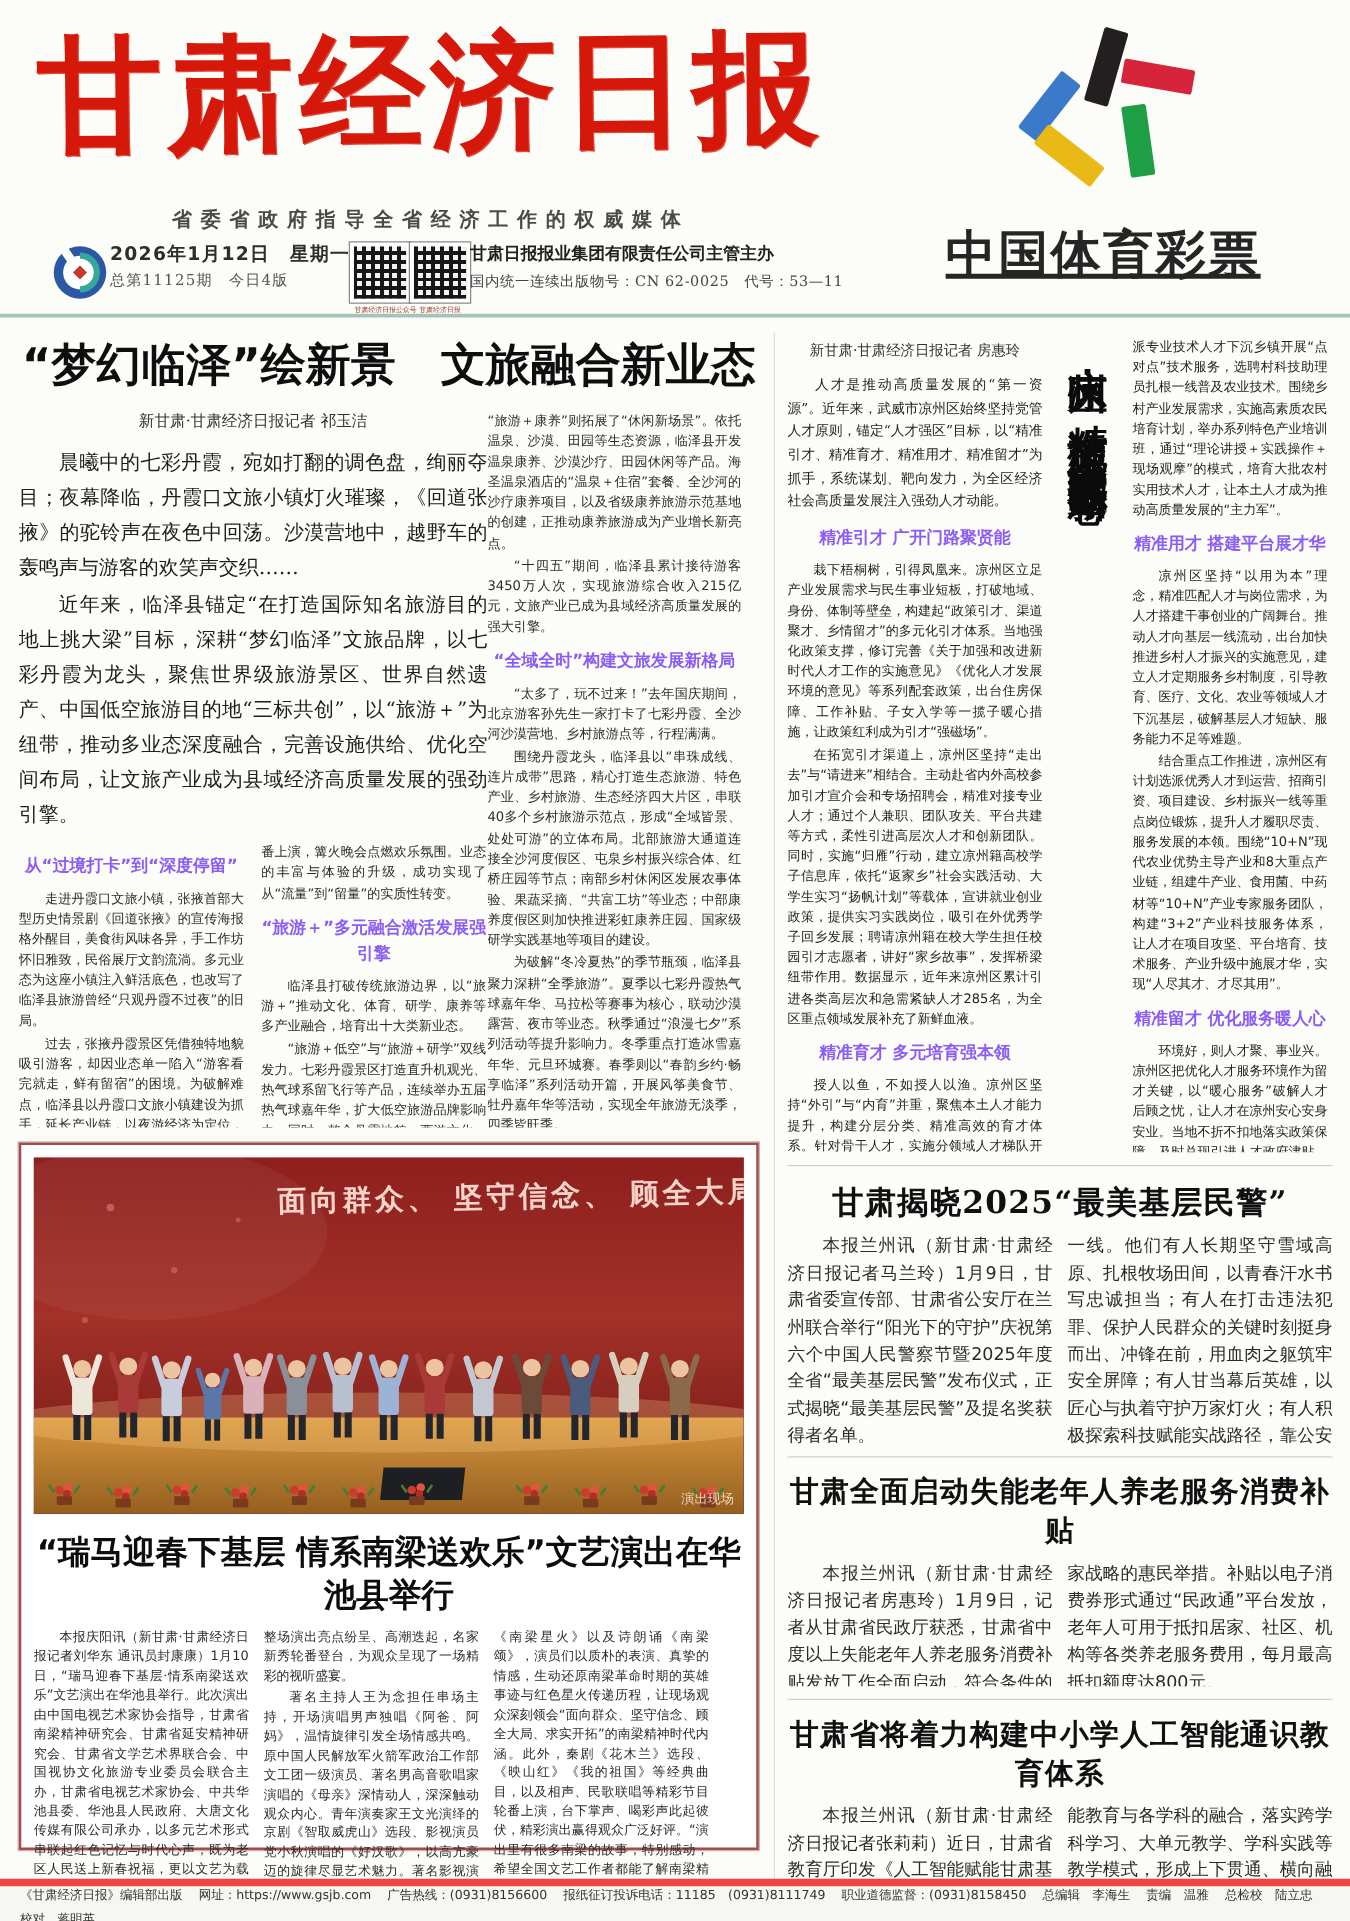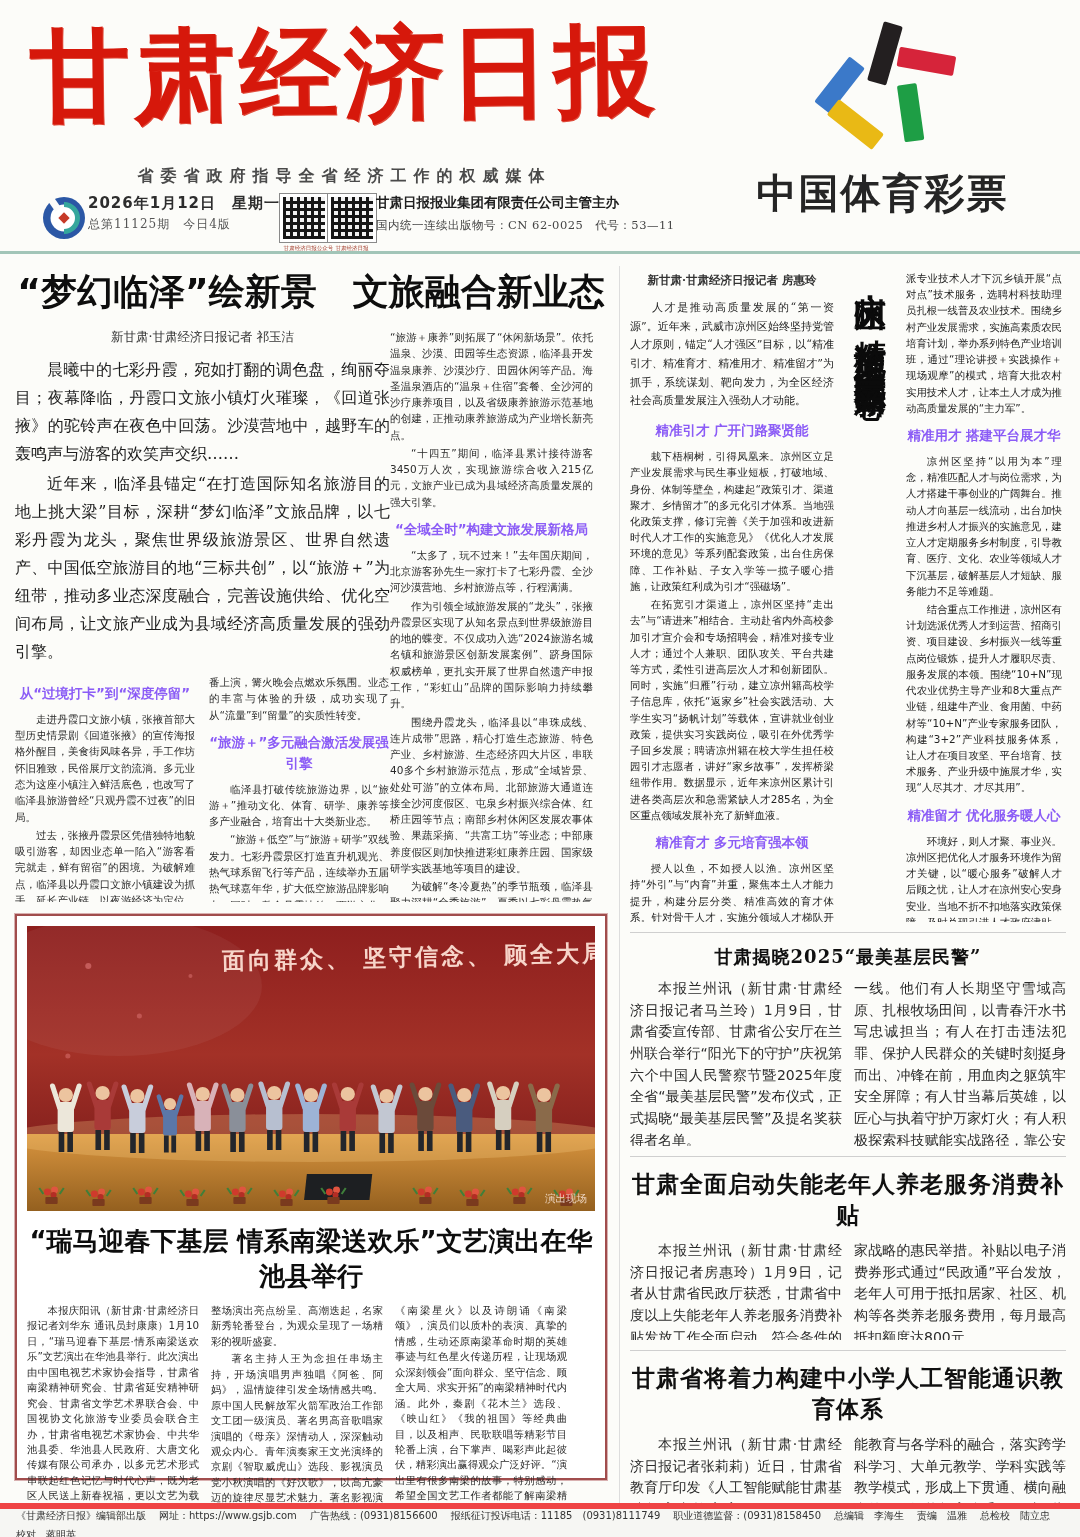--- a/index.html
+++ b/index.html
@@ -17,39 +17,39 @@
   .mh-date .d2{font-size:12px;font-family:"DejaVu Serif",serif;color:#555;margin-top:3px;letter-spacing:1px;}
   .qr-wrap{text-align:center;width:48px;}
   .qr{width:42px;height:42px;margin:0 auto;border:3px solid #fff;outline:1px solid #8a8a8a;
       background:repeating-linear-gradient(0deg,#161616 0 3px,transparent 3px 7px),
                  repeating-linear-gradient(90deg,#161616 0 3px,#f2f2f2 3px 7px);}
   .qr-cap{font-size:6.5px;color:#a03828;margin-top:2px;white-space:nowrap;transform:scale(.85);}
   .mh-pub .p1{font-size:13.5px;font-weight:bold;color:#1f1f1f;margin-bottom:6px;}
   .mh-pub .p2{font-size:11.5px;font-family:"DejaVu Serif",serif;color:#444;letter-spacing:0.5px;}
   .header-rule{position:absolute;left:0;right:0;bottom:0;height:3px;background:#a2c5b8;}
   .lottery{position:absolute;right:30px;top:12px;width:335px;text-align:center;}
-  .lottery-label{font-size:40px;font-weight:bold;letter-spacing:2px;color:#252525;margin-top:2px;}
+  .lottery-label{font-size:40px;font-weight:bold;letter-spacing:2px;color:#252525;margin-top:12px;text-decoration:underline;}
   
   .content{display:flex;padding:12px 15px 0;gap:12px;}
   .left-sec{width:592px;flex:none;}
   .right-sec{width:436px;flex:none;border-left:1px solid #ddd;padding-left:10px;}
   .main-headline{font-size:36px;font-weight:900;text-align:center;margin:2px 0 10px;color:#0e0e0e;letter-spacing:0;}
   .main-row{display:flex;height:575px;overflow:hidden;}
   .main-left{width:375px;flex:none;}
   .byline{text-align:center;font-family:"DejaVu Serif",serif;font-size:12.5px;color:#333;margin:2px 0 10px;}
   .lead-para{font-family:"DejaVu Serif",serif;font-size:16px;line-height:1.75;text-indent:2em;
       color:#1d1d1d;text-align:justify;margin:0 0 2px;}
   .two-cols{display:flex;gap:14px;margin-top:8px;height:320px;overflow:hidden;}
   .two-cols .col{width:180px;flex:none;}
   .col{font-size:10.5px;line-height:1.55;text-align:justify;color:#2a2a2a;}
   .col3{width:203px;flex:none;height:575px;overflow:hidden;margin-top:2px;}
   .para{text-indent:2em;margin:0 0 2px;}
   .cont{text-indent:0;margin:0 0 2px;}
   .subhead{font-weight:bold;text-align:center;font-size:13.5px;margin:9px 0 7px;color:#8b5cf6;text-indent:0;}
-  .byline-sm{font-family:"DejaVu Serif",serif;font-size:11.5px;text-align:center;color:#333;margin:2px 0 9px;font-weight:bold;}
+  .byline-sm{font-family:"DejaVu Serif",serif;font-size:11.5px;text-align:center;color:#333;margin:2px 0 9px;}
   
   .photo-box{margin-top:12px;border:2px solid #a14d4d;box-shadow:0 0 0 1px #d8b0b0;background:#fff;
       padding:10px;height:566px;box-sizing:border-box;}
   .photo{position:relative;height:285px;overflow:hidden;background:#7c1a1a;}
   .photo svg{display:block;width:100%;height:100%;}
   .backdrop-text{position:absolute;top:16px;left:195px;right:8px;font-family:"DejaVu Serif",serif;
       font-weight:bold;font-size:23px;color:rgba(255,228,216,.92);letter-spacing:3px;
       transform:rotate(-1.2deg);white-space:nowrap;}
   .watermark{position:absolute;right:8px;bottom:5px;font-size:10.5px;color:rgba(255,238,228,.8);}
   .box-headline{font-size:26px;font-weight:900;text-align:center;margin:13px 0 9px;color:#0d0d0d;}
@@ -58,21 +58,21 @@
   
   .talent{display:flex;gap:8px;height:652px;overflow:hidden;padding-top:4px;}
   .t-col1{width:204px;flex:none;font-size:10.4px;line-height:1.56;text-align:justify;overflow:hidden;}
   .t-col1 .lead-para{font-size:11px;line-height:1.7;}
   .t-strip{width:56px;flex:none;display:flex;justify-content:center;}
   .v-headline{writing-mode:vertical-rl;font-size:32px;font-weight:900;letter-spacing:3px;line-height:1.1;
       color:#0b0b0b;height:650px;}
   .t-col2{width:156px;flex:none;font-size:10.4px;line-height:1.56;text-align:justify;overflow:hidden;}
   .rule{border-top:1px solid #cfcfcf;margin:10px 0 0;}
   .r-headline{font-family:"DejaVu Serif",serif;font-weight:900;text-align:center;letter-spacing:1px;color:#101010;}
-  .police .r-headline{font-size:18px;margin:12px 0 9px;}
+  .police .r-headline{font-size:25px;margin:12px 0 9px;}
   .elder .r-headline,.ai .r-headline{font-size:23px;margin:12px 0 9px;}
   .cols2{display:flex;gap:12px;overflow:hidden;}
   .rcol{flex:1;font-size:14px;line-height:1.55;text-align:justify;color:#2a2a2a;}
   .police .cols2{height:168px;}
   .elder .cols2{height:100px;}
   .ai .cols2{height:128px;}
   
   footer{position:absolute;left:0;right:0;bottom:0;height:34px;border-top:6px solid #ef4444;background:#f6f6f3;
       display:flex;align-items:center;padding:0 16px;box-sizing:border-box;overflow:hidden;}
   .f-item{font-size:10px;color:#333;margin-right:13px;white-space:nowrap;}
@@ -161,21 +161,20 @@
                   <div class="para">“旅游＋低空”与“旅游＋研学”双线发力。七彩丹霞景区打造直升机观光、热气球系留飞行等产品，连续举办五届热气球嘉年华，扩大低空旅游品牌影响力。同时，整合丹霞地貌、西游文化、红色遗址等资源，推出地质科普、红色教育等精品研学线路，建成丹霞地质研学中心、王家墩红色研学基地等载体，使研学旅游成为淡季重要引擎。</div>
                   <div class="para">“旅游＋体育”与“旅游＋文化”双向赋能。依托沙漠、山地、河流等资源，临泽县推出沙漠越野、户外徒步、马拉松、冰雪运动等项目。全沙河景区的沙漠冲浪、骆驼骑行持续释放消费潜力；连续举办十届的临泽马拉松赛已升级为中国田径协会认证赛事；流沙河“冰雪嘉年华”成为冬季热门打卡地，《艺响凉州》杂技秀、常态化非遗展演、热门演艺及梦景书院复建、红色文旅专题片传播以及文创旅游产品开发，让旅游更具故事与底蕴。</div>
                 </div>
             </div>
           </div>
           <div class="col col3">
               <div class="cont">“旅游＋康养”则拓展了“休闲新场景”。依托温泉、沙漠、田园等生态资源，临泽县开发温泉康养、沙漠沙疗、田园休闲等产品。海圣温泉酒店的“温泉＋住宿”套餐、全沙河的沙疗康养项目，以及省级康养旅游示范基地的创建，正推动康养旅游成为产业增长新亮点。</div>
               <div class="para">“十四五”期间，临泽县累计接待游客3450万人次，实现旅游综合收入215亿元，文旅产业已成为县域经济高质量发展的强大引擎。</div>
               <div class="subhead">“全域全时”构建文旅发展新格局</div>
               <div class="para">“太多了，玩不过来！”去年国庆期间，北京游客孙先生一家打卡了七彩丹霞、全沙河沙漠营地、乡村旅游点等，行程满满。</div>
-              <div class="para">作为引领全域旅游发展的“龙头”，张掖丹霞景区实现了从知名景点到世界级旅游目的地的蝶变。不仅成功入选“2024旅游名城名镇和旅游景区创新发展案例”、跻身国际权威榜单，更扎实开展了世界自然遗产申报工作，“彩虹山”品牌的国际影响力持续攀升。</div>
               <div class="para">围绕丹霞龙头，临泽县以“串珠成线、连片成带”思路，精心打造生态旅游、特色产业、乡村旅游、生态经济四大片区，串联40多个乡村旅游示范点，形成“全域皆景、处处可游”的立体布局。北部旅游大通道连接全沙河度假区、屯泉乡村振兴综合体、红桥庄园等节点；南部乡村休闲区发展农事体验、果蔬采摘、“共富工坊”等业态；中部康养度假区则加快推进彩虹康养庄园、国家级研学实践基地等项目的建设。</div>
               <div class="para">为破解“冬冷夏热”的季节瓶颈，临泽县聚力深耕“全季旅游”。夏季以七彩丹霞热气球嘉年华、马拉松等赛事为核心，联动沙漠露营、夜市等业态。秋季通过“浪漫七夕”系列活动等提升影响力。冬季重点打造冰雪嘉年华、元旦环城赛。春季则以“春韵乡约·畅享临泽”系列活动开篇，开展风筝美食节、牡丹嘉年华等活动，实现全年旅游无淡季，四季皆旺季。</div>
             </div>
         </div>
       </article>
 
       <article class="photo-box">
         <div class="photo">
           <svg viewBox="0 0 556 285" preserveAspectRatio="none">
             <defs>

